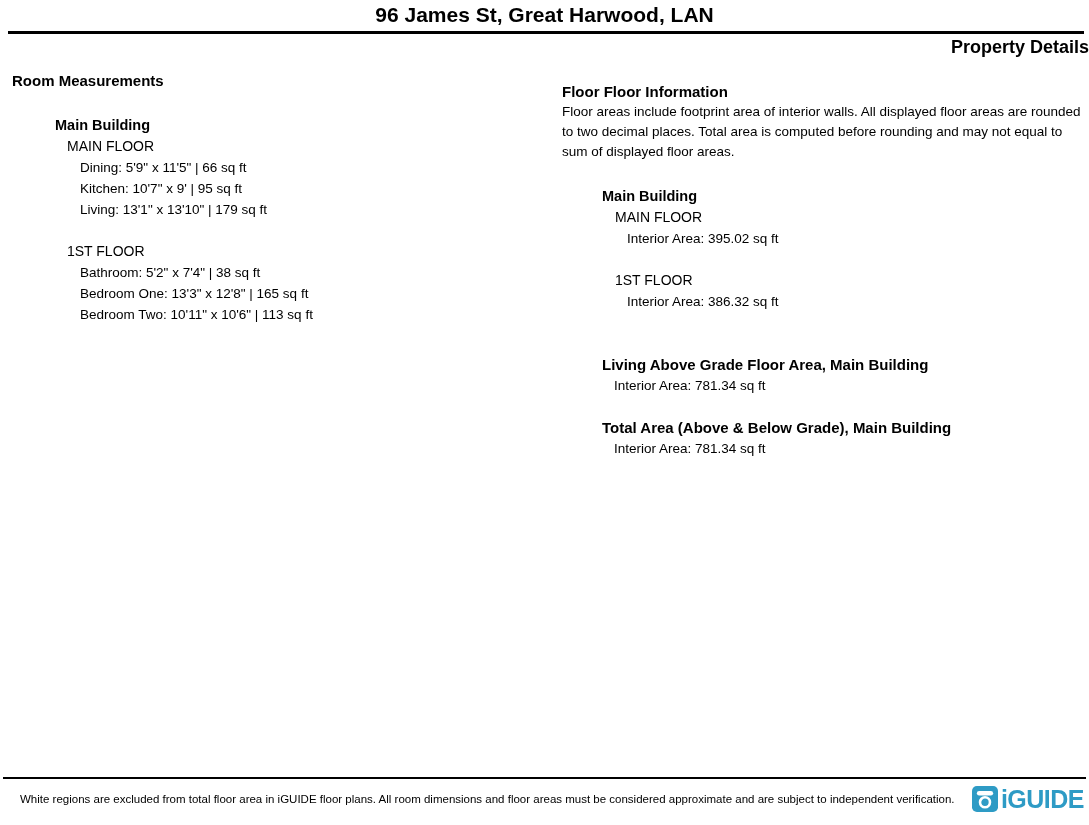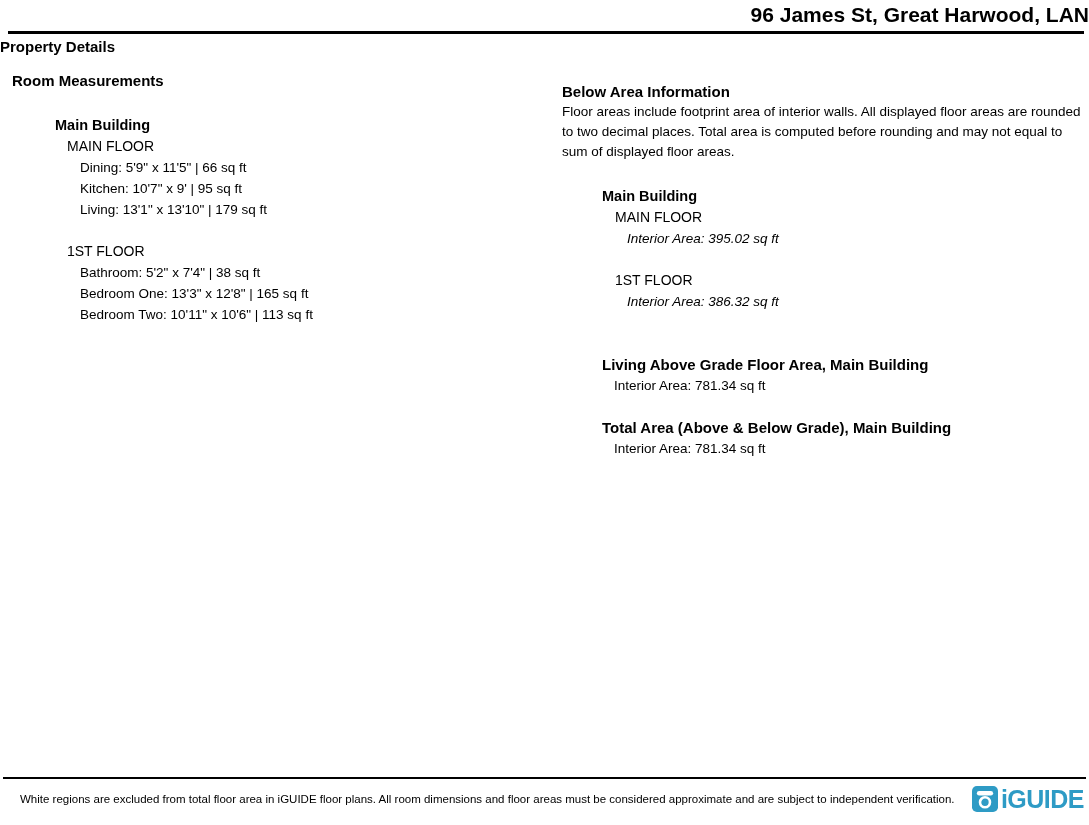--- a/index.html
+++ b/index.html
@@ -8,52 +8,52 @@
     position:relative;
     width:1089px; height:825px;
     background:#ffffff;
     font-family:"Liberation Sans", sans-serif;
     color:#000;
     overflow:hidden;
   }
   
   .title {
     position:absolute; top:0; left:0; width:100%;
-    text-align:right;
+    text-align:center;
     font-size:21px; font-weight:bold;
     line-height:30px;
   }
   .top-rule {
     position:absolute; top:31px; left:8px; right:5px;
     height:3px; background:#000;
   }
   .subtitle {
     position:absolute; top:37px; left:0; width:100%;
-    text-align:left;
-    font-size:15px; font-weight:bold;
+    text-align:right;
+    font-size:18px; font-weight:bold;
     line-height:20px;
   }
   
   .col-left  { position:absolute; top:70px; left:12px;  width:532px; }
   .col-right { position:absolute; top:81px; left:562px; width:522px; }
   .section-heading { font-size:15px; font-weight:bold; line-height:21px; }
   .section-desc    { font-size:13.5px; line-height:20px; }
   .building-block  { margin-top:24px; }
   .line  { line-height:21px; }
   .building-name { font-size:14.5px; font-weight:bold; }
   .floor-name    { font-size:14px; }
   .detail-line   { font-size:13.5px; }
   .spacer   { height:21px; }
   .spacer-2 { height:42px; }
   .ind-43 { padding-left:43px; }
   .ind-55 { padding-left:55px; }
   .ind-68 { padding-left:68px; }
   .ind-40 { padding-left:40px; }
   .ind-53 { padding-left:53px; }
-  .ind-65 { padding-left:65px;font-style:italic; }
+  .ind-65 { padding-left:65px; }
   .ind-52 { padding-left:52px; }
   .total-heading { font-size:15px; font-weight:bold; line-height:21px; }
   
   .footer-rule {
     position:absolute; top:777px; left:3px; right:3px;
     height:2px; background:#000;
   }
   .footer {
     position:absolute; top:779px; left:0; right:0; height:44px;
     display:flex; justify-content:space-between; align-items:center;
@@ -89,21 +89,21 @@
       <div class="spacer"></div>
 
       <div class="line floor-name ind-55">1ST FLOOR</div>
       <div class="line detail-line ind-68">Bathroom: 5'2" x 7'4" | 38 sq ft</div>
       <div class="line detail-line ind-68">Bedroom One: 13'3" x 12'8" | 165 sq ft</div>
       <div class="line detail-line ind-68">Bedroom Two: 10'11" x 10'6" | 113 sq ft</div>
     </div>
   </div>
 
   <div class="col-right">
-    <div class="section-heading">Below Area Information</div>
+    <div class="section-heading">Floor Floor Information</div>
     <div class="section-desc">Floor areas include footprint area of interior walls. All displayed floor areas are rounded to two decimal places. Total area is computed before rounding and may not equal to sum of displayed floor areas.</div>
 
     <div class="building-block">
       <div class="line building-name ind-40">Main Building</div>
 
       <div class="line floor-name ind-53">MAIN FLOOR</div>
       <div class="line detail-line ind-65">Interior Area: 395.02 sq ft</div>
 
       <div class="spacer"></div>
 

